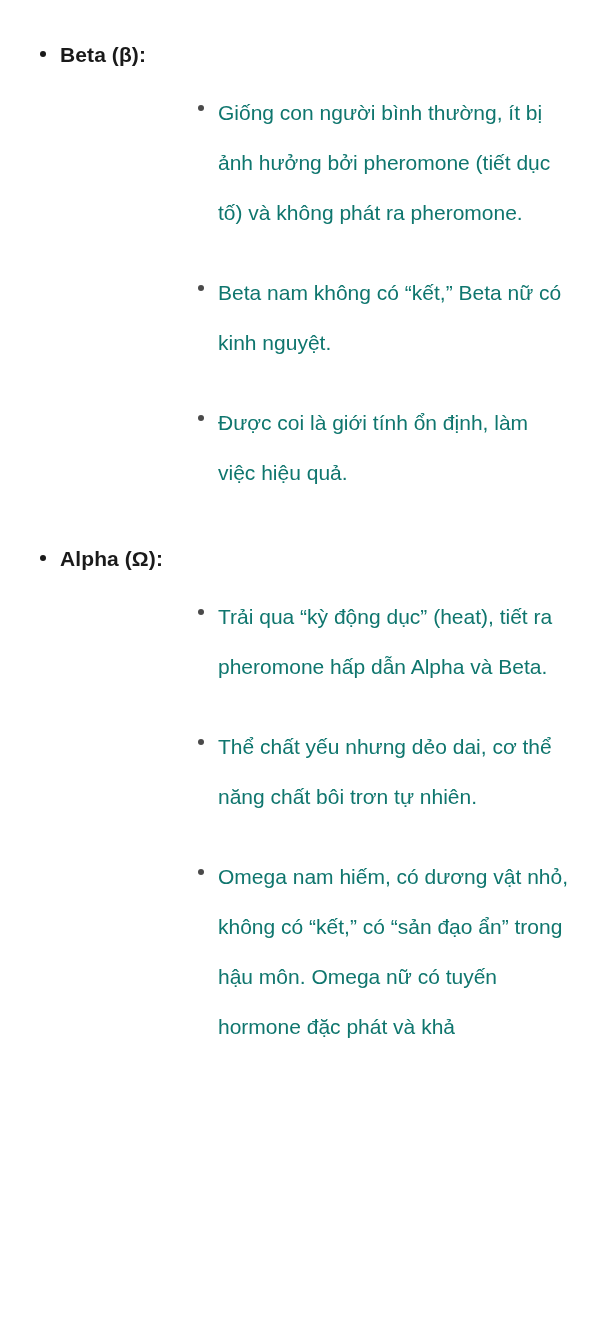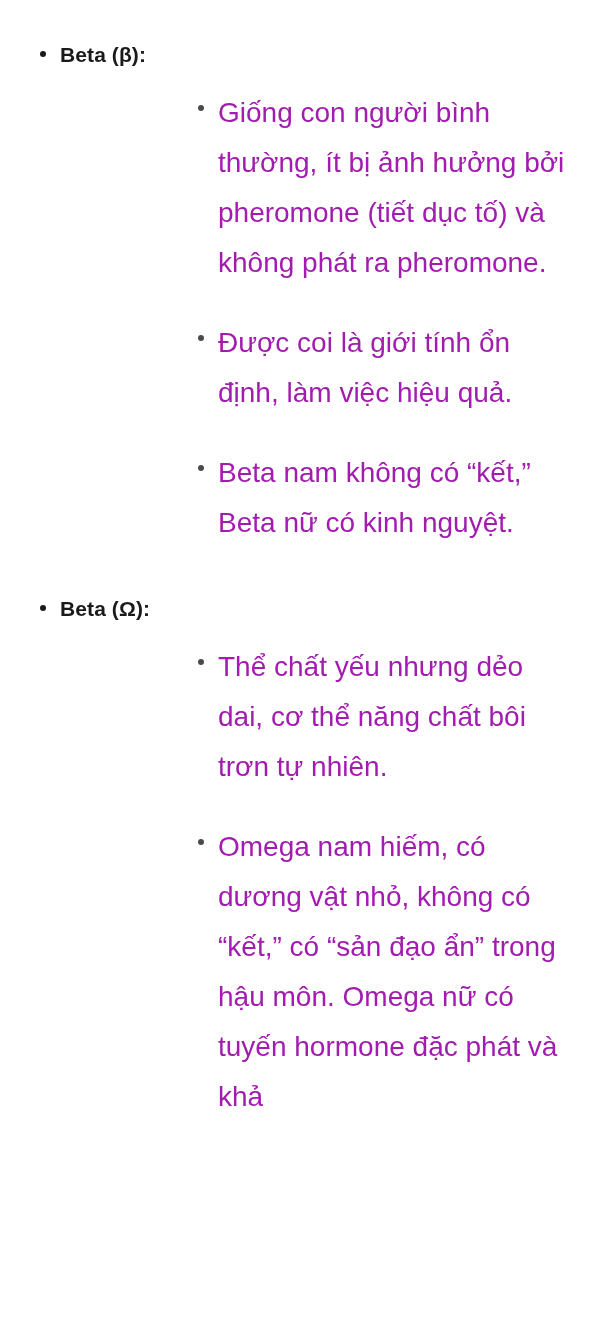--- a/index.html
+++ b/index.html
@@ -63,23 +63,23 @@
   ul.level2 > li.sub-item > .bullet {
     position: absolute;
     left: 8px;
     top: 17px;
     width: 6px;
     height: 6px;
     border-radius: 50%;
     background: #4a4a4a;
   }
   .sub-text {
-    font-size: 28px;
+    font-size: 21px;
     line-height: 50px;
-    color: #a21caf;
+    color: #0f766e;
     display: block;
   }
   .group-gap {
     height: 38px;
   }
 </style>
 </head>
 <body>
 
 <div class="page">
@@ -88,35 +88,39 @@
     <li class="top-item">
       <span class="bullet"></span>
       <span class="top-label">Beta (β):</span>
       <ul class="level2">
         <li class="sub-item">
           <span class="bullet"></span>
           <span class="sub-text">Giống con người bình thường, ít bị ảnh hưởng bởi pheromone (tiết dục tố) và không phát ra pheromone.</span>
         </li>
         <li class="sub-item">
           <span class="bullet"></span>
-          <span class="sub-text">Được coi là giới tính ổn định, làm việc hiệu quả.</span>
+          <span class="sub-text">Beta nam không có “kết,” Beta nữ có kinh nguyệt.</span>
         </li>
         <li class="sub-item">
           <span class="bullet"></span>
-          <span class="sub-text">Beta nam không có “kết,” Beta nữ có kinh nguyệt.</span>
+          <span class="sub-text">Được coi là giới tính ổn định, làm việc hiệu quả.</span>
         </li>
       </ul>
     </li>
 
     <li class="group-gap"></li>
 
     <li class="top-item">
       <span class="bullet"></span>
-      <span class="top-label">Beta (Ω):</span>
+      <span class="top-label">Alpha (Ω):</span>
       <ul class="level2">
+        <li class="sub-item">
+          <span class="bullet"></span>
+          <span class="sub-text">Trải qua “kỳ động dục” (heat), tiết ra pheromone hấp dẫn Alpha và Beta.</span>
+        </li>
         <li class="sub-item">
           <span class="bullet"></span>
           <span class="sub-text">Thể chất yếu nhưng dẻo dai, cơ thể năng chất bôi trơn tự nhiên.</span>
         </li>
         <li class="sub-item">
           <span class="bullet"></span>
           <span class="sub-text">Omega nam hiếm, có dương vật nhỏ, không có “kết,” có “sản đạo ẩn” trong hậu môn. Omega nữ có tuyến hormone đặc phát và khả</span>
         </li>
       </ul>
     </li>

